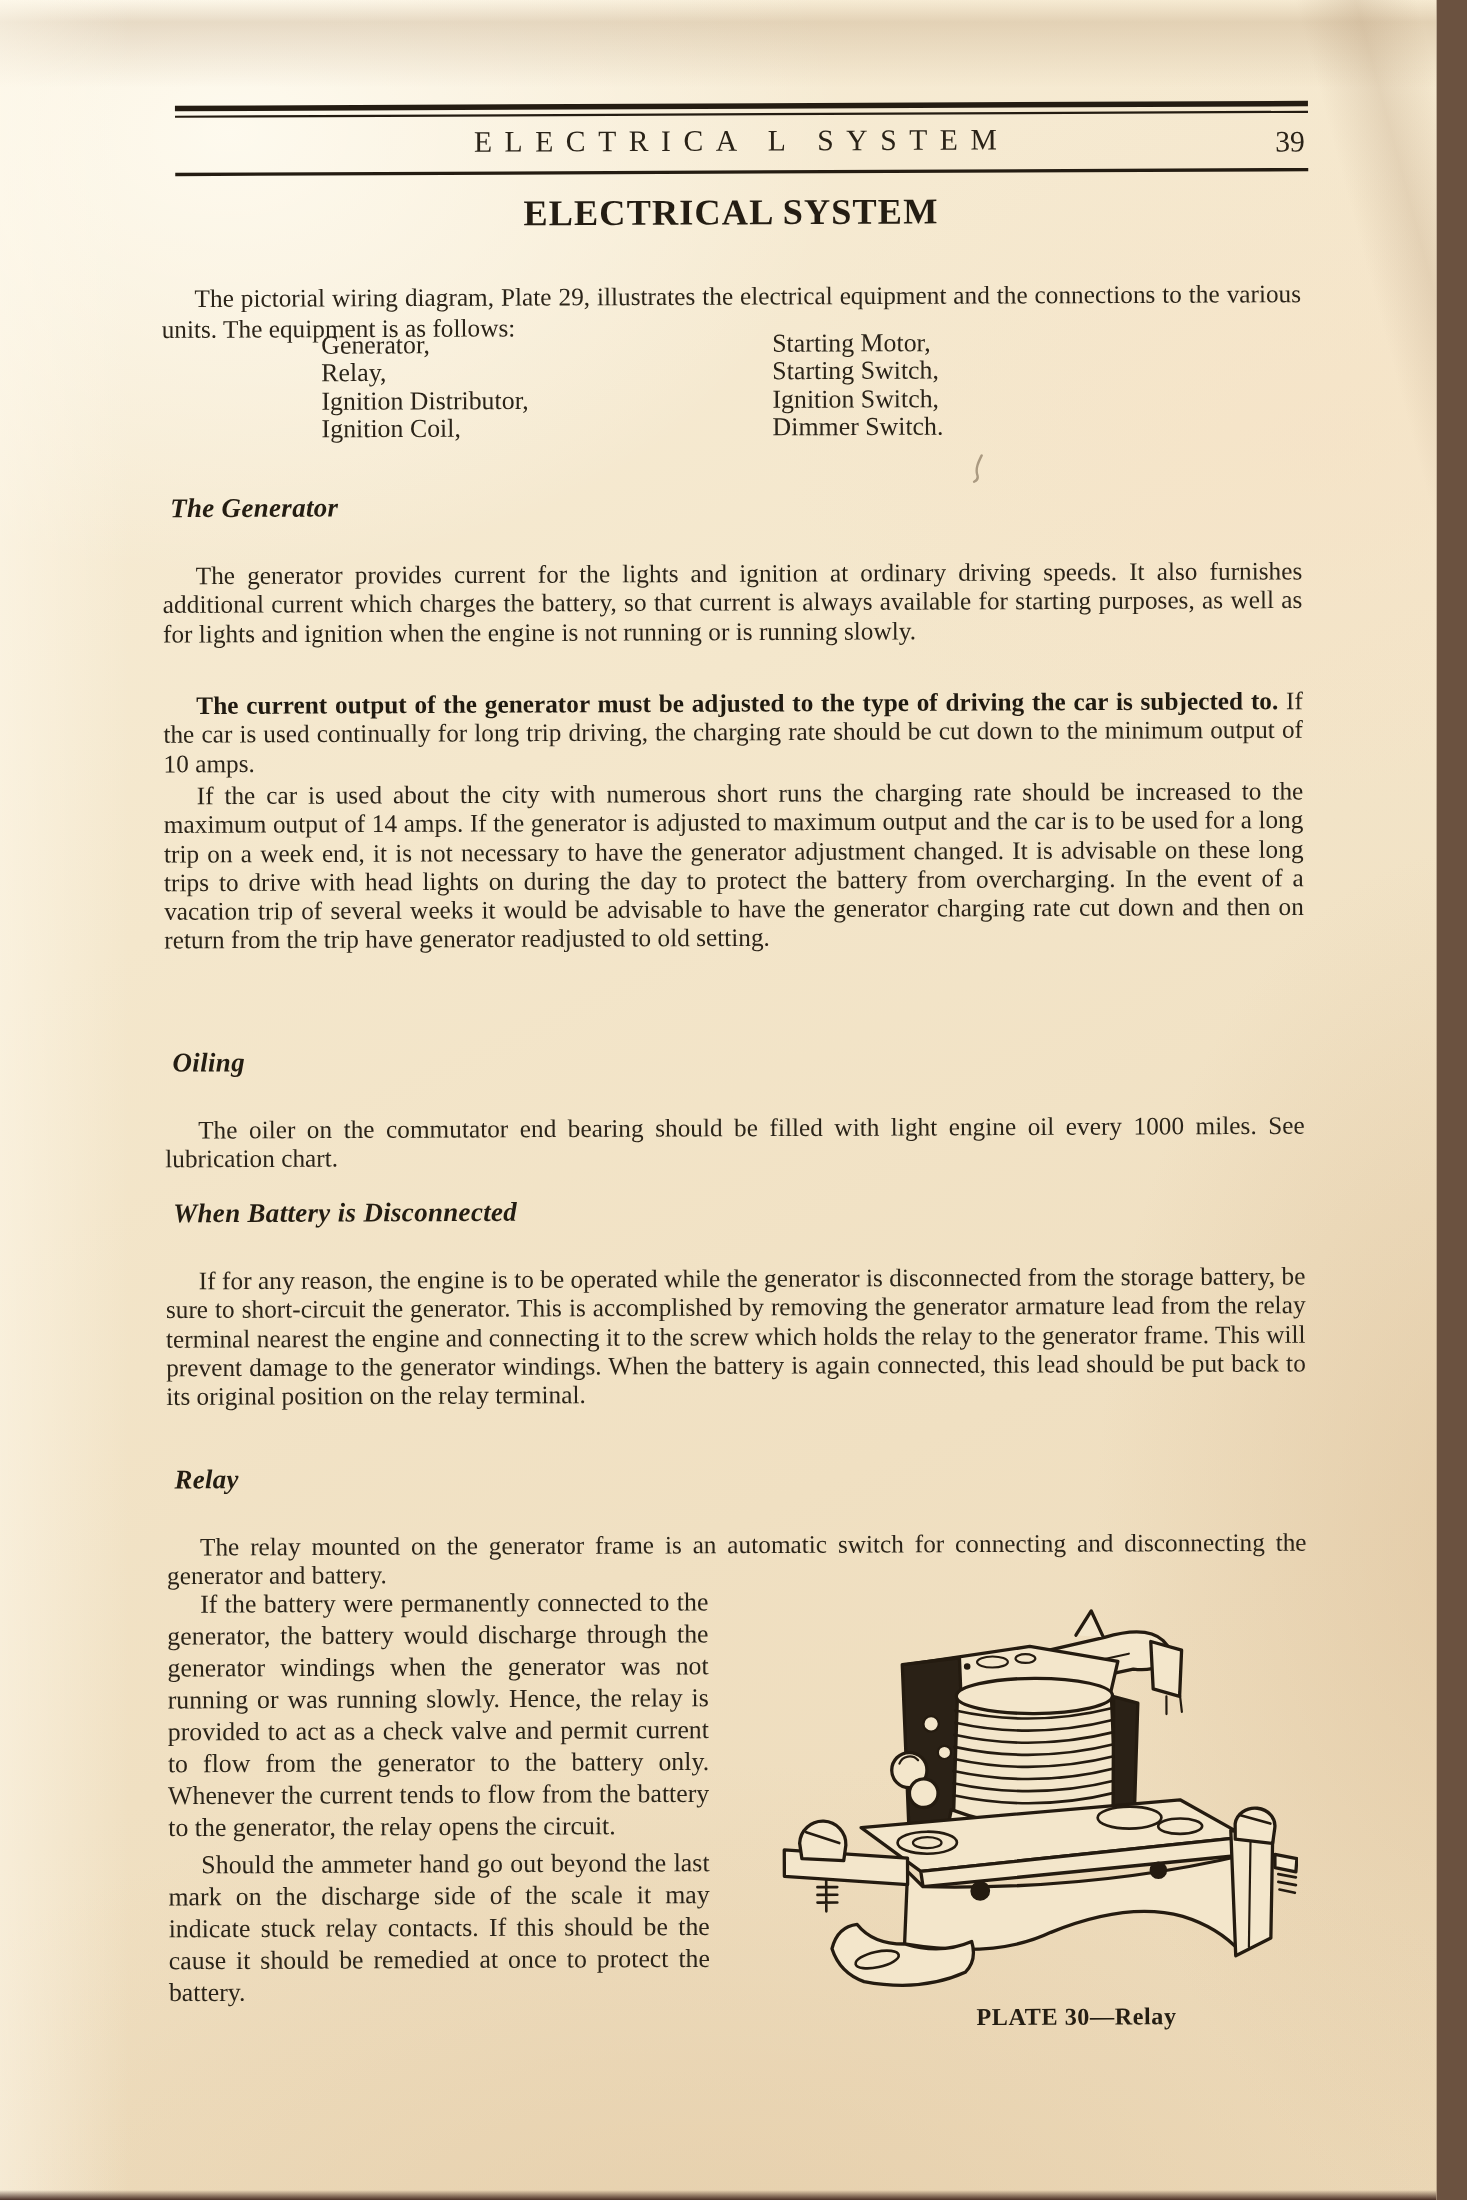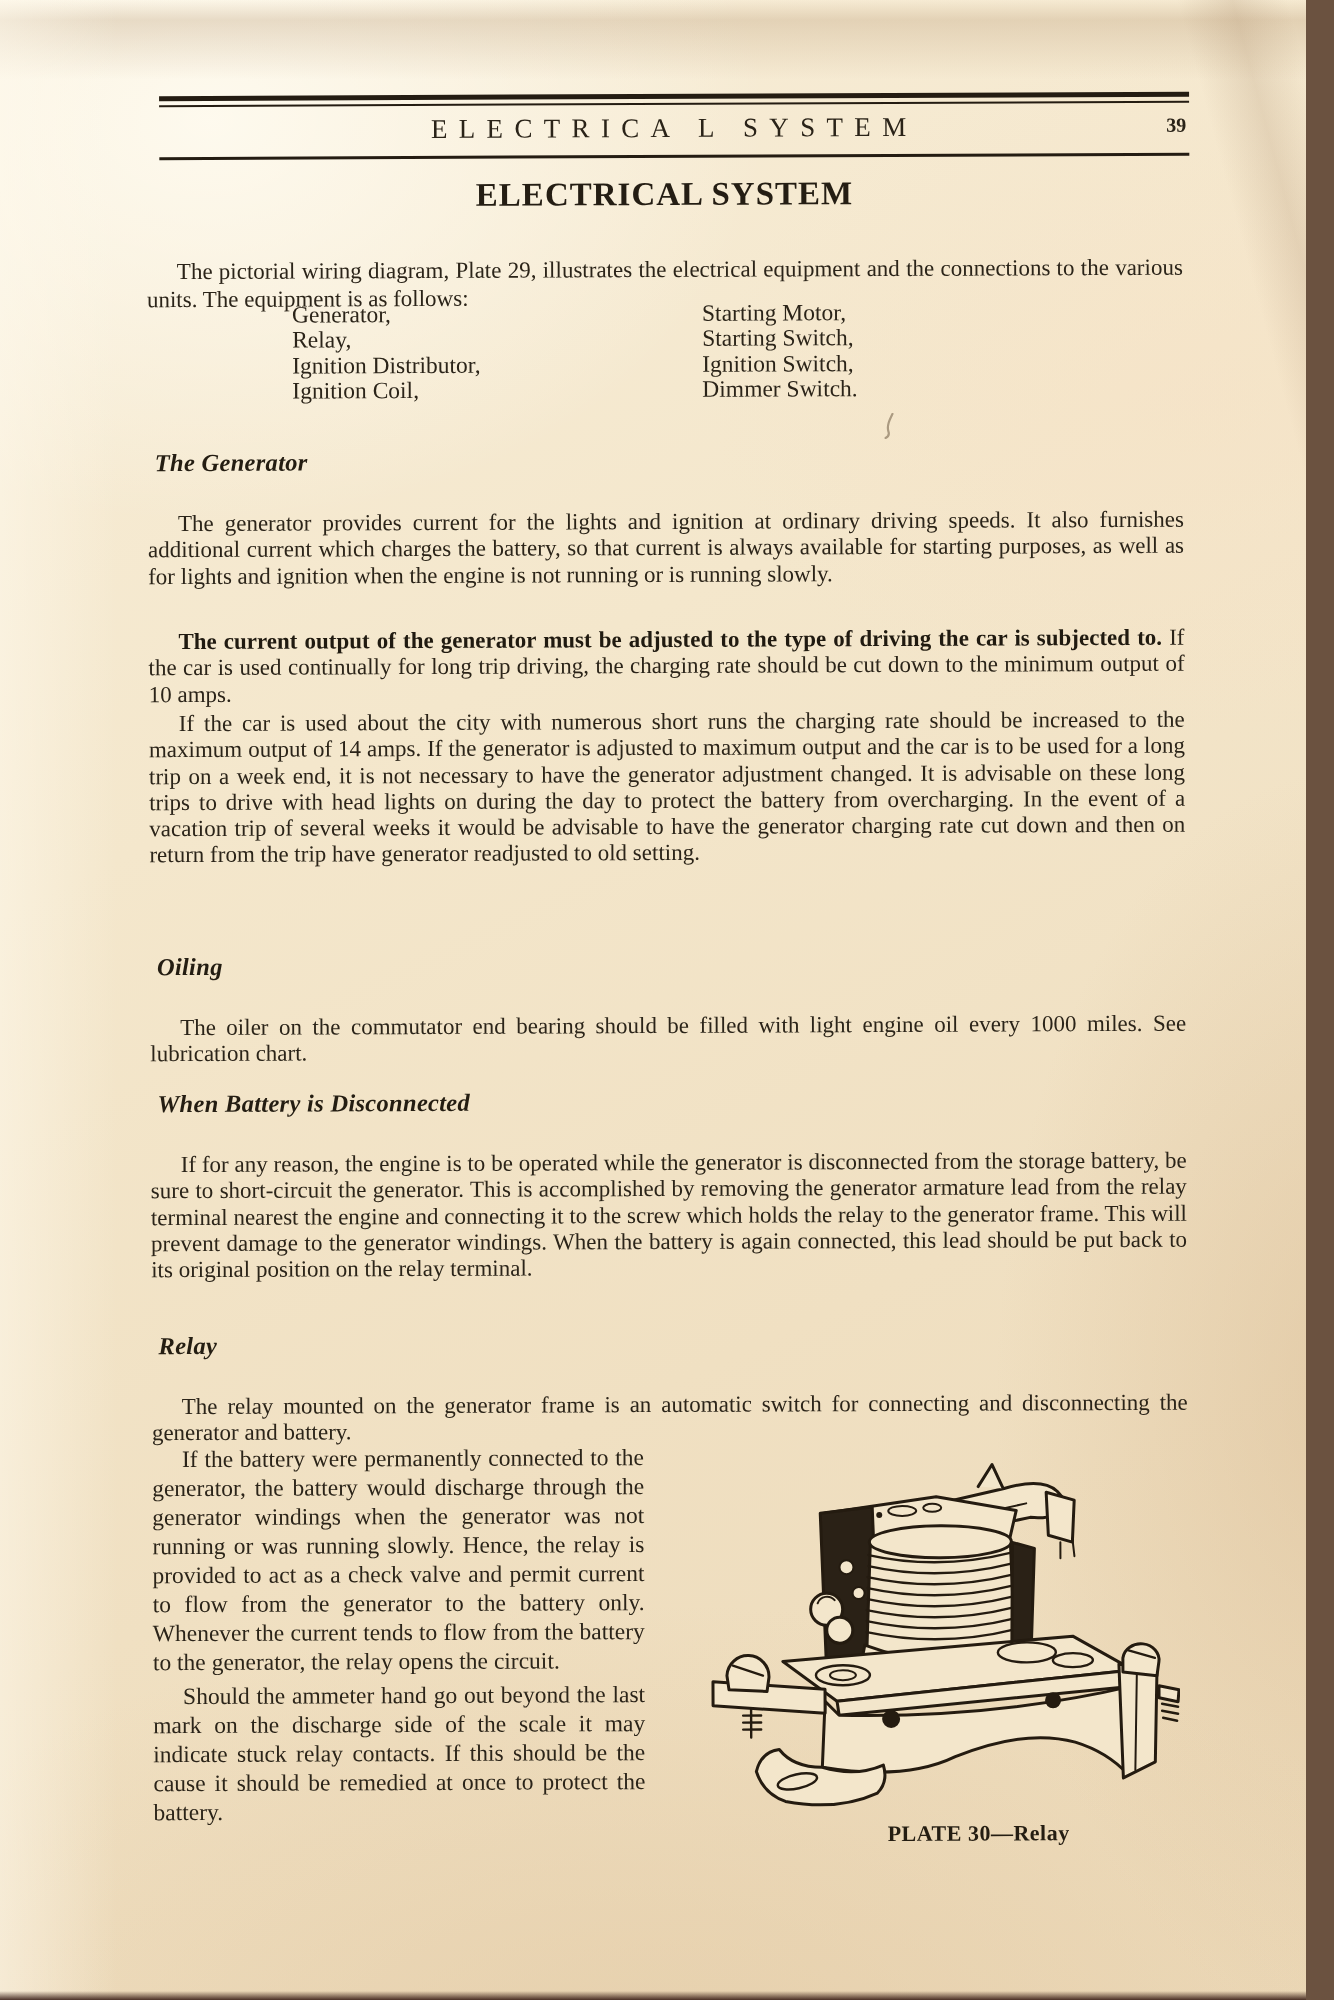--- a/index.html
+++ b/index.html
@@ -36,21 +36,21 @@
 
   
   .rule{background:#241c12;}
   .rule-thick{left:163px;top:94px;width:1030px;height:5px;}
   .rule-thin {left:163px;top:103px;width:1030px;height:2px;}
   .rule-under{left:163px;top:155px;width:1030px;height:3px;}
   .running-title{
     left:163px;top:113px;width:1030px;text-align:center;
     font-size:27px;letter-spacing:.42em;color:#2a2318;
   }
-  .page-number{left:1100px;top:116px;width:90px;text-align:right;font-size:20px;color:#2a2318;font-weight:bold;}
+  .page-number{left:1100px;top:116px;width:90px;text-align:right;font-size:27px;color:#2a2318;}
 
   
   .main-title{left:150px;top:176px;width:1036px;text-align:center;
     font-size:33px;font-weight:bold;letter-spacing:1px;color:#241d13;}
   .para{
     left:150px;width:1036px;font-size:23px;line-height:26.3px;
     text-align:justify;text-indent:30px;color:#2b2419;
   }
   .intro{top:233px;line-height:28px;}
   .equip-col{top:301px;font-size:23.5px;line-height:25.4px;color:#2b2419;}

